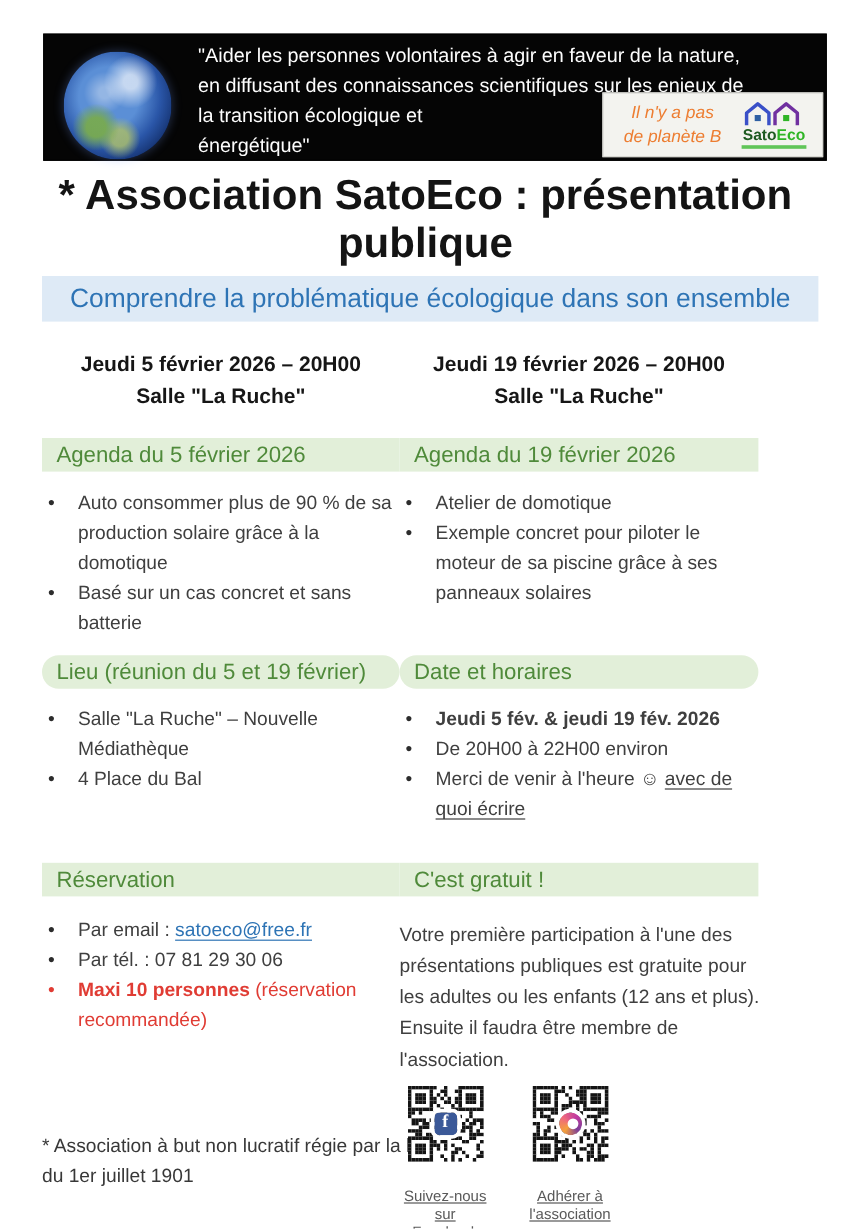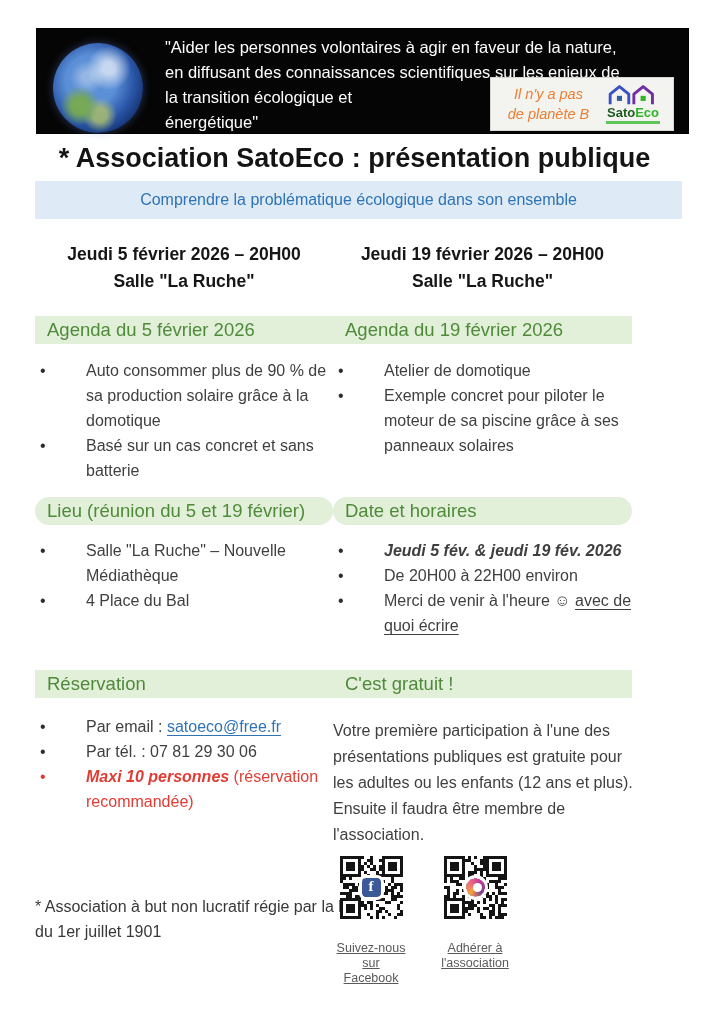--- a/index.html
+++ b/index.html
@@ -12,52 +12,52 @@
   .earth{position:absolute;left:16px;top:14px;width:90px;height:90px;border-radius:50%;
          background:
            radial-gradient(circle at 62% 28%, rgba(255,255,255,.65) 0 7%, rgba(255,255,255,0) 26%),
            radial-gradient(circle at 30% 70%, rgba(120,170,80,.95) 0 9%, rgba(120,170,80,0) 22%),
            radial-gradient(circle at 52% 80%, rgba(170,190,110,.85) 0 8%, rgba(170,190,110,0) 20%),
            radial-gradient(circle at 38% 38%, rgba(255,255,255,.35) 0 6%, rgba(255,255,255,0) 22%),
            radial-gradient(circle at 42% 42%, #5b8fd6 0 34%, #2a56a8 58%, #14316e 78%, #081c44 100%);
          box-shadow:0 0 8px 1px rgba(120,160,255,.25);}
   .quote{margin-left:128px;padding-top:6px;color:#fdfdfd;font-size:16.5px;line-height:25px;}
   .quote div{white-space:nowrap;}
-  .badge{position:absolute;right:14px;bottom:2px;width:184px;height:54px;background:#f3f3ef;
+  .badge{position:absolute;right:2px;bottom:2px;width:184px;height:54px;background:#f3f3ef;
          display:flex;align-items:center;justify-content:space-between;
          padding:0 5px 0 8px;box-sizing:border-box;border:1px solid #d8d8d2;}
   .badge-text{color:var(--badge-orange);font-style:italic;font-size:14.5px;line-height:20px;
               text-align:center;flex:1;}
   .logo{width:70px;text-align:center;}
   .logo svg{display:block;margin:0 auto;}
   .logo-name{font-size:13px;font-weight:700;line-height:13px;letter-spacing:0;}
   .logo-sato{color:var(--logo-sato);}
   .logo-eco{color:var(--logo-eco);}
   .logo-tagline{height:3px;width:54px;margin:2px auto 0;background:var(--logo-eco);opacity:.75;}
 
   
-  .title{margin-top:9px;text-align:center;font-size:27px;font-weight:600;color:#141414;}
+  .title{margin-top:9px;text-align:center;font-size:35px;font-weight:600;color:#141414;}
   .subtitle{margin:7px 27px 0 35px;height:38px;background:var(--subtitle-bg);
-            color:var(--subtitle-text);font-size:16px;display:flex;align-items:center;
+            color:var(--subtitle-text);font-size:22px;display:flex;align-items:center;
             justify-content:center;white-space:nowrap;}
 
   
   .grid{display:grid;grid-template-columns:298px 299px;margin-left:35px;}
   .session{margin-top:22px;text-align:center;font-size:17.5px;font-weight:600;
            line-height:27px;color:#161616;}
   .bar{margin-top:21px;height:28px;background:var(--green-bg);color:var(--green-text);
        font-size:18.5px;display:flex;align-items:center;padding-left:12px;
        box-sizing:border-box;white-space:nowrap;}
   .bar.mt14{margin-top:14px;border-radius:16px;} .bar.mt32{margin-top:32px;}
   .list{margin-top:14px;font-size:16px;line-height:25px;color:var(--body-text);}
   .list.mt13{margin-top:13px;} .list.mt16{margin-top:16px;}
   .li{display:flex;}
   .li .dot{flex:0 0 30px;padding-left:5px;box-sizing:border-box;color:#2c2c2c;}
-  .li .txt{flex:1;margin-left:21px;}
-  .bold{font-weight:700;white-space:nowrap;font-style:italic;}
+  .li .txt{flex:1;}
+  .bold{font-weight:700;white-space:nowrap;}
   .red{color:var(--accent-red);}
   .dot.red{color:var(--accent-red);}
   .u{text-decoration:underline;text-underline-offset:3px;}
   .link{color:var(--link-blue);text-decoration:underline;text-underline-offset:3px;cursor:pointer;}
   .para{margin-top:20px;font-size:16px;line-height:26px;color:var(--body-text);width:306px;}
 
   
   .qrrow{margin-top:8px;display:flex;gap:32px;margin-left:2px;}
   .qritem{width:72px;text-align:center;}
   .qrbox{position:relative;width:63px;height:63px;margin:0 auto;background:#fff;}

